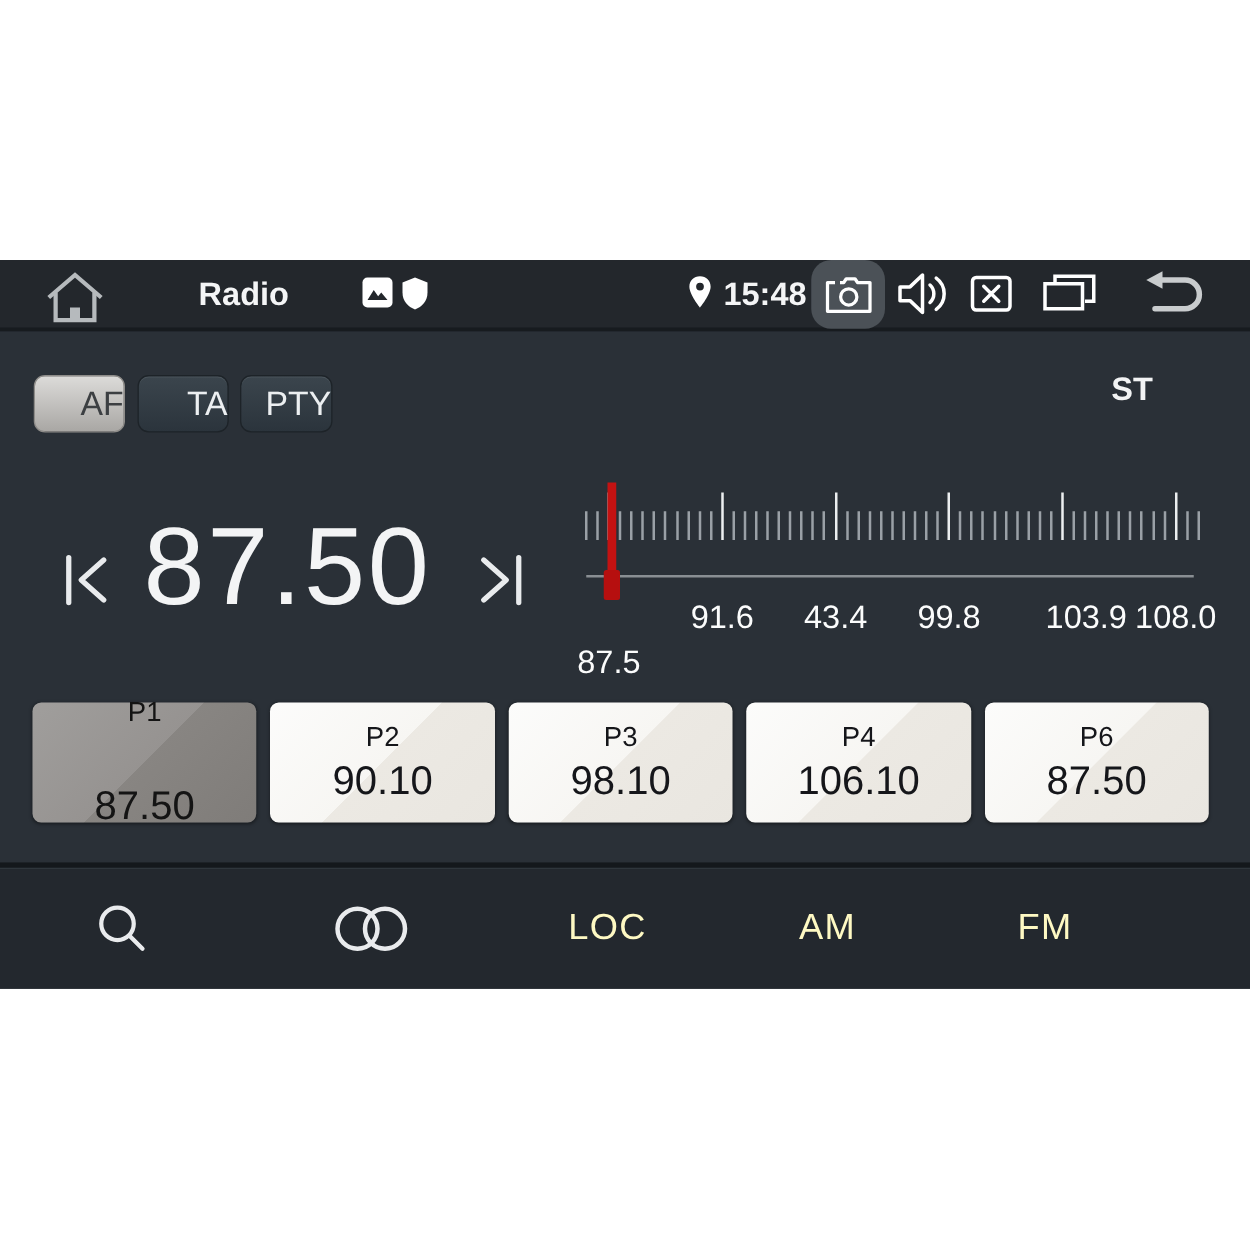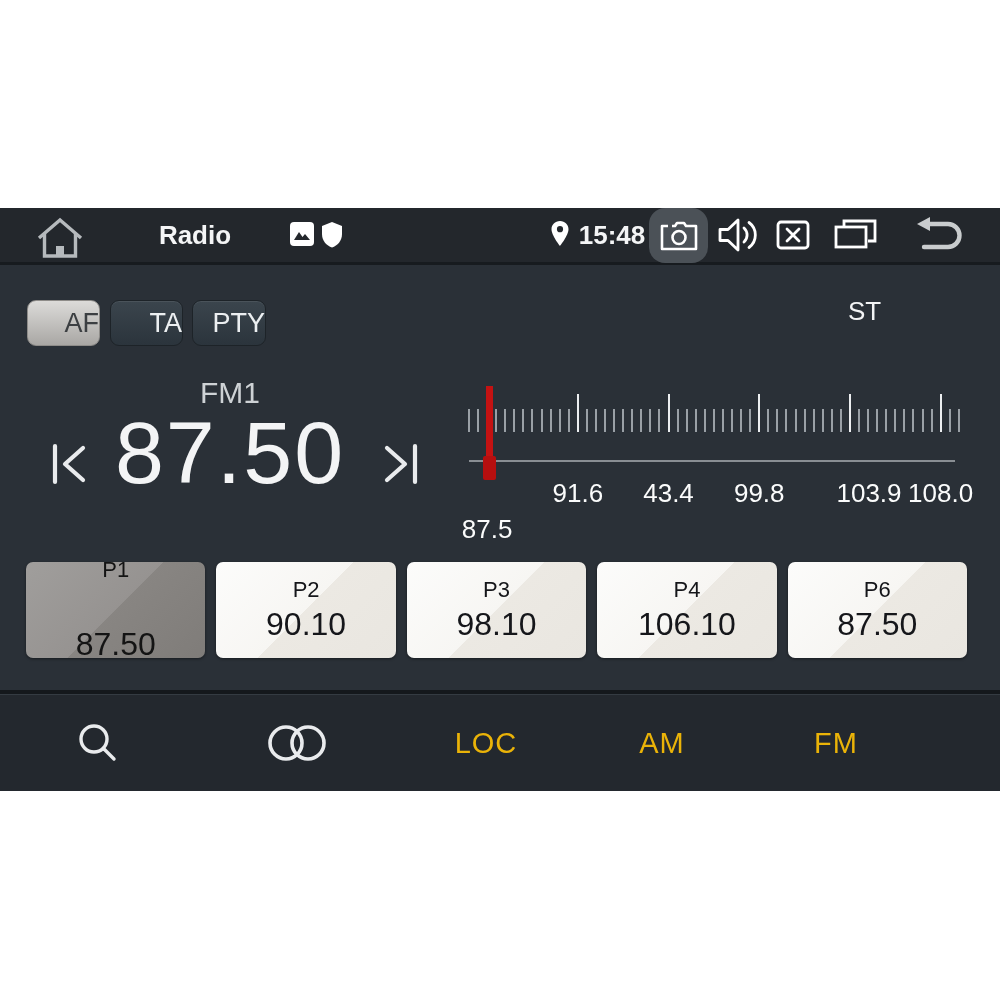--- a/index.html
+++ b/index.html
@@ -40,22 +40,22 @@
           display:flex; align-items:center; justify-content:flex-end;
           font-size:27px; cursor:pointer; }
   .chip.dark { background:linear-gradient(180deg,#3b454d 0%,#2b343c 100%);
                border:1px solid #1d2328; color:#eceff1;
                box-shadow:inset 0 1px 0 rgba(255,255,255,.08); }
   .chip.silver { background:linear-gradient(180deg,#dcdbd9 0%,#a9a7a4 100%);
                  border:1px solid #8e8c89; color:#3c3f42; }
   .chip-af  { left:27px;  width:73px; }
   .chip-ta  { left:110px; width:73px; }
   .chip-pty { left:192px; width:74px;padding-left:16px; }
-  .st-flag { position:absolute; left:848px; top:88px; font-size:26px;
-             font-weight:normal; color:#f2f3f4; }
+  .st-flag { position:absolute; left:889px; top:88px; font-size:26px;
+             font-weight:bold; color:#f2f3f4; }
 
   
   .band-label { position:absolute; left:130px; top:168px; width:200px;
                 text-align:center; font-size:30px; color:#ced2d5; }
   .freq-big { position:absolute; left:105px; top:195px; width:250px; height:110px;
               text-align:center; font-size:88px; line-height:100px; font-weight:400;
               color:#f3f4f5; letter-spacing:2px;
               -webkit-box-reflect:below -58px linear-gradient(transparent 72%, rgba(255,255,255,.18)); }
   .seek { position:absolute; top:232px; width:44px; height:48px; cursor:pointer;
           display:flex; align-items:center; justify-content:center; }
@@ -87,21 +87,21 @@
             color:#141414;gap:40px; }
   .preset .p-num { font-size:22px; margin-bottom:3px; }
   .preset .p-freq { font-size:32px; }
 
   
   .bottombar { position:absolute; left:0; top:482px; width:1000px; height:101px;
                background:#23282e; border-top:4px solid #14181c;
                box-shadow:inset 0 1px 0 #343b42; }
   .bb-item { position:absolute; top:50%; transform:translate(-50%,-50%);
              cursor:pointer; display:flex; align-items:center; justify-content:flex-end;
-             color:#eab308; font-size:29px; letter-spacing:1px; }
+             color:#fef9c3; font-size:29px; letter-spacing:1px; }
   .bb-search { left:98px; }
   .bb-loop   { left:297px; }
   .bb-loc    { left:486px; }
   .bb-am     { left:662px; }
   .bb-fm     { left:836px; }
 </style>
 </head>
 <body>
 
 <div class="device">
@@ -176,21 +176,20 @@
     <span>AF</span>
   </div>
   <div class="chip dark chip-ta">
     <span>TA</span>
   </div>
   <div class="chip dark chip-pty">
     <span>PTY</span>
   </div>
   <div class="st-flag">ST</div>
 
-  <div class="band-label">FM1</div>
   <div class="freq-big">87.50</div>
 
   <div class="seek seek-prev">
     <svg width="42" height="48" viewBox="0 0 42 48">
       <g fill="none" stroke="#e9ebed" stroke-width="4.2" stroke-linecap="round" stroke-linejoin="round">
         <path d="M6 6 V42"></path>
         <path d="M34 8 L16 24 L34 40"></path>
       </g>
     </svg>
   </div>

